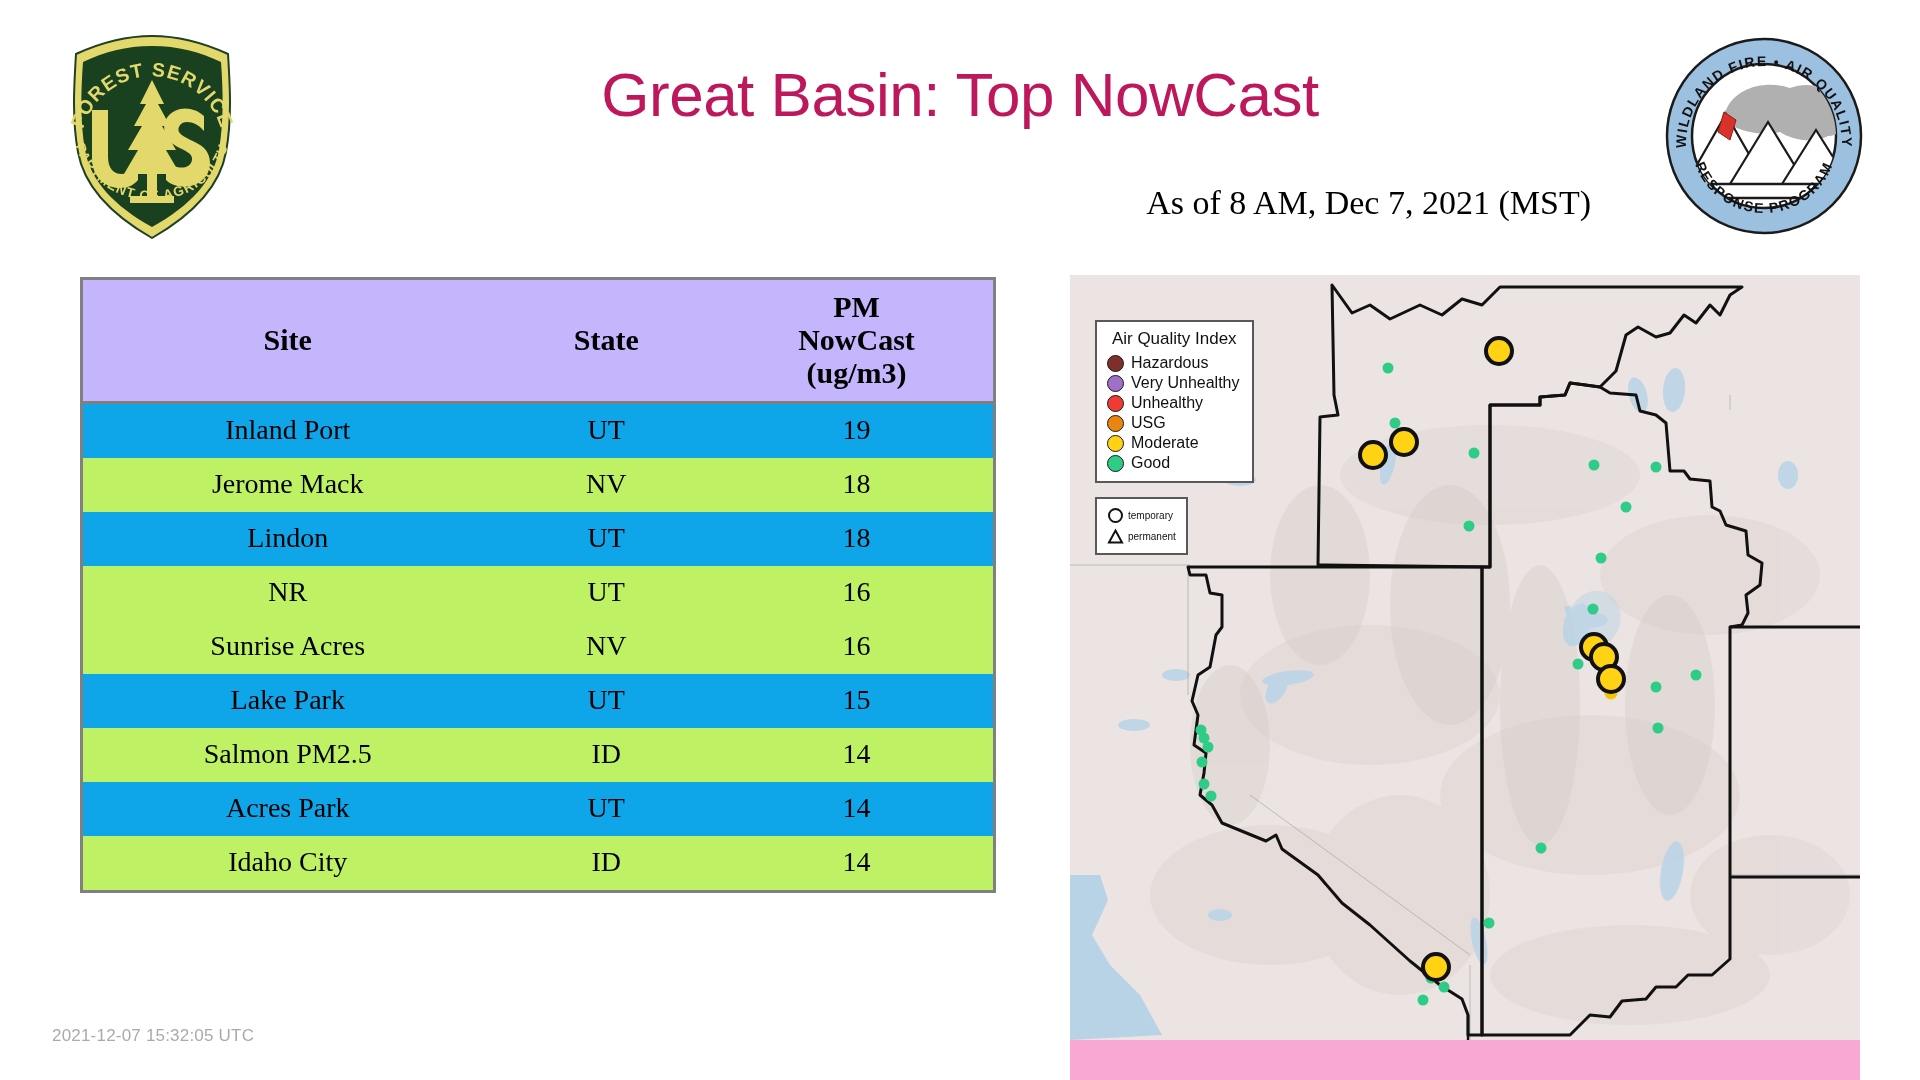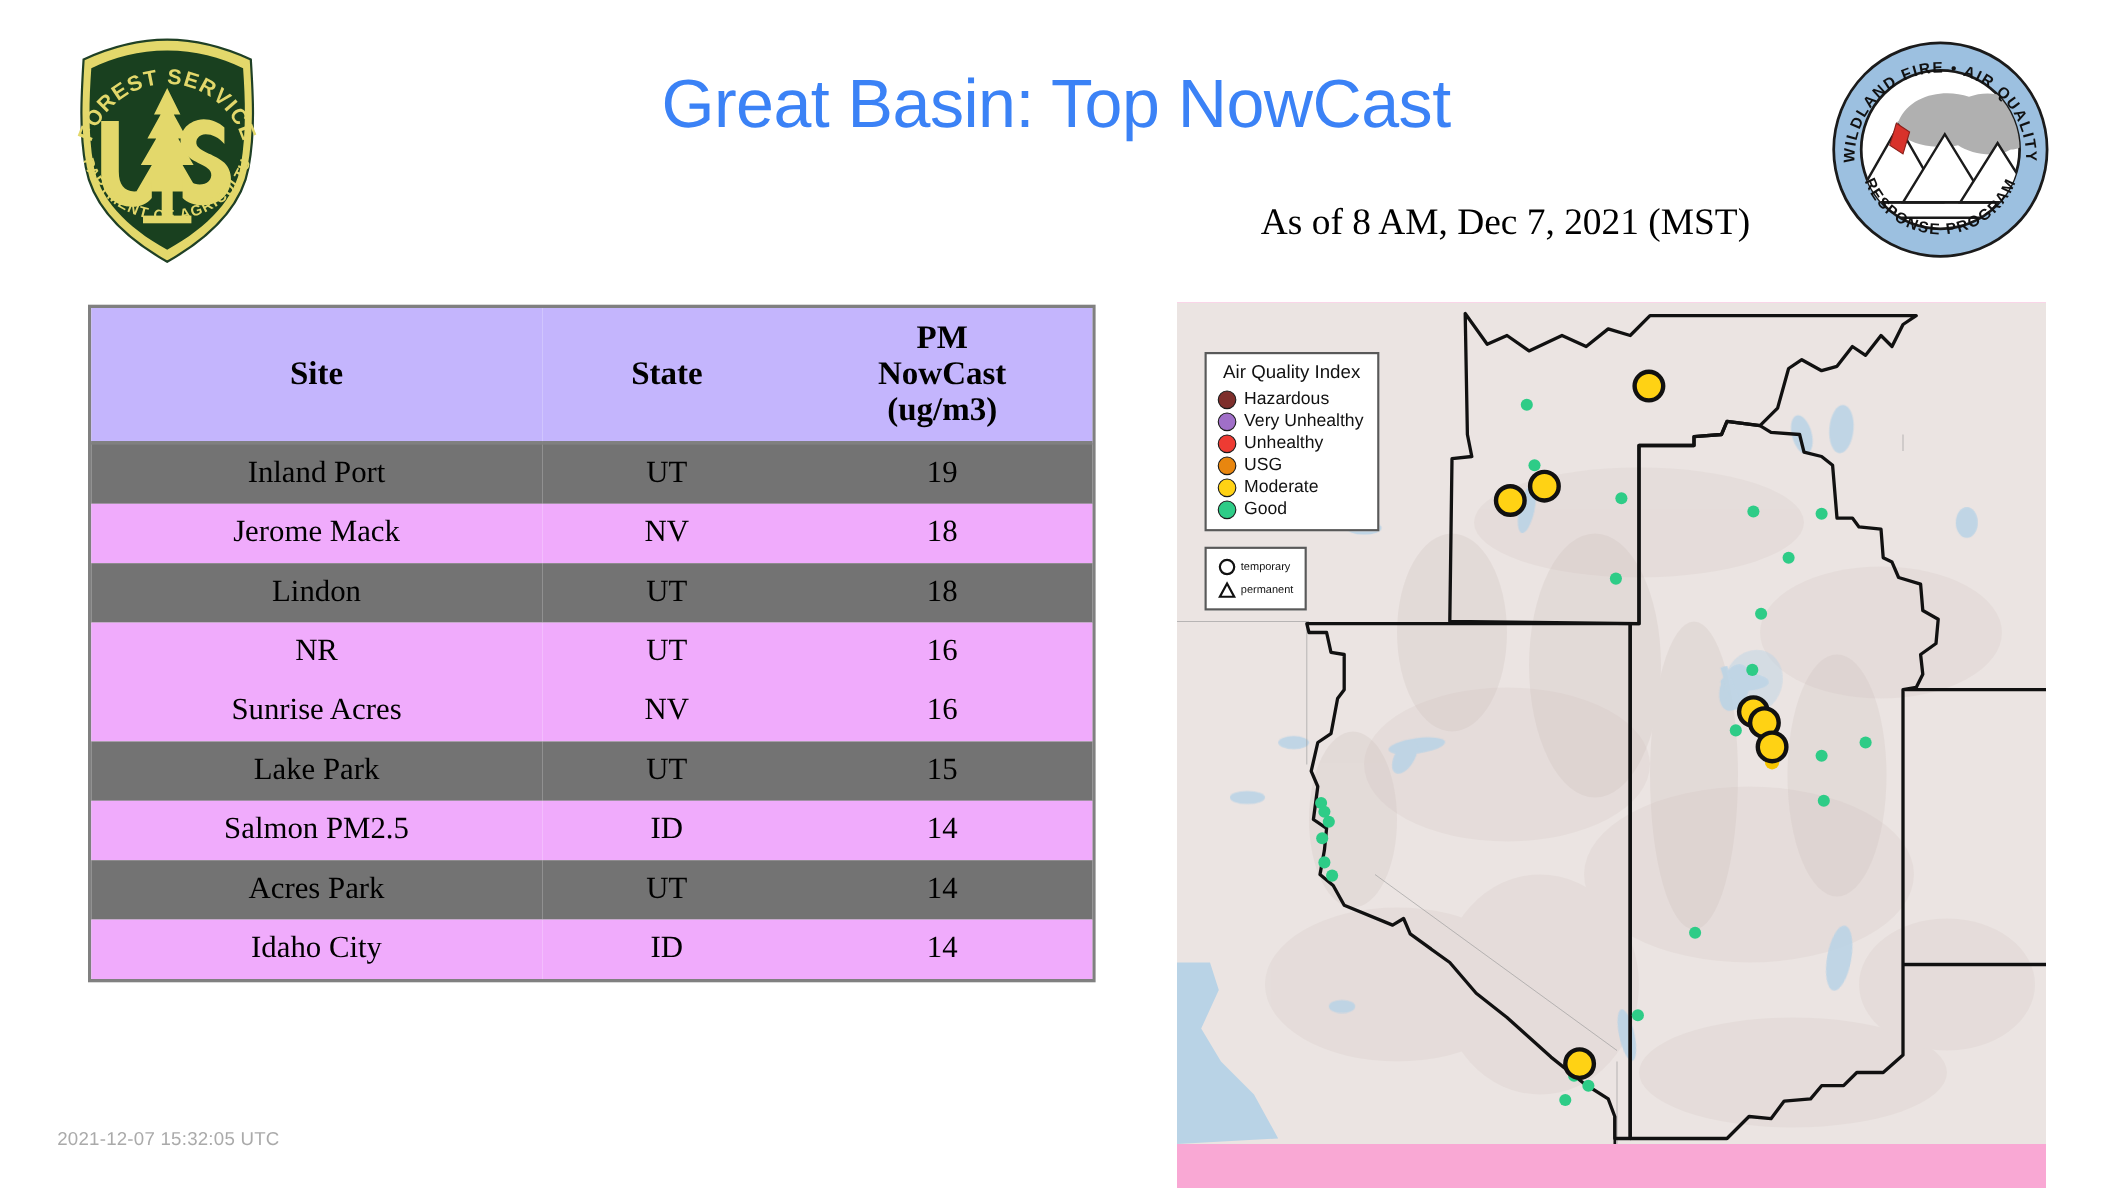--- a/index.html
+++ b/index.html
@@ -10,21 +10,21 @@
     overflow:hidden;
     position:relative;
   }
 
   
   #usfs-logo{position:absolute;left:52px;top:28px;width:200px;height:215px;}
   #wfaq-logo{position:absolute;left:1664px;top:36px;width:200px;height:200px;}
 
   #page-title{
     position:absolute;left:0;top:58px;width:1920px;text-align:center;
-    font-size:62px;line-height:74px;font-weight:400;color:#3b82f6;
+    font-size:62px;line-height:74px;font-weight:400;color:#be185d;
     font-family:"Liberation Sans", sans-serif;
     letter-spacing:-0.5px;
   }
   #page-subtitle{
     position:absolute;left:0;top:182px;width:1591px;text-align:right;
     font-size:34px;line-height:42px;font-weight:400;color:#000;
     font-family:Liberation Serif, serif;
   }
 
   
@@ -51,22 +51,22 @@
   th.col-site{width:45%;}
   th.col-state{width:25%;}
   th.col-pm{width:30%;}
   table#nowcast-table tbody td{
     font-size:28px;
     text-align:center;
     color:#000;
     padding:10px 0 12px 0;
     line-height:32px;
   }
-  table#nowcast-table tbody tr.odd td{background:#737373;}
-  table#nowcast-table tbody tr.even td{background:#f0abfc;}
+  table#nowcast-table tbody tr.odd td{background:#0ea5e9;}
+  table#nowcast-table tbody tr.even td{background:#bef264;}
 
   
   #timestamp{
     position:absolute;left:52px;top:1026px;
     font-size:17px;color:#aaaaaa;
     font-family:"Liberation Sans", sans-serif;
     letter-spacing:0.2px;
   }
 
   

